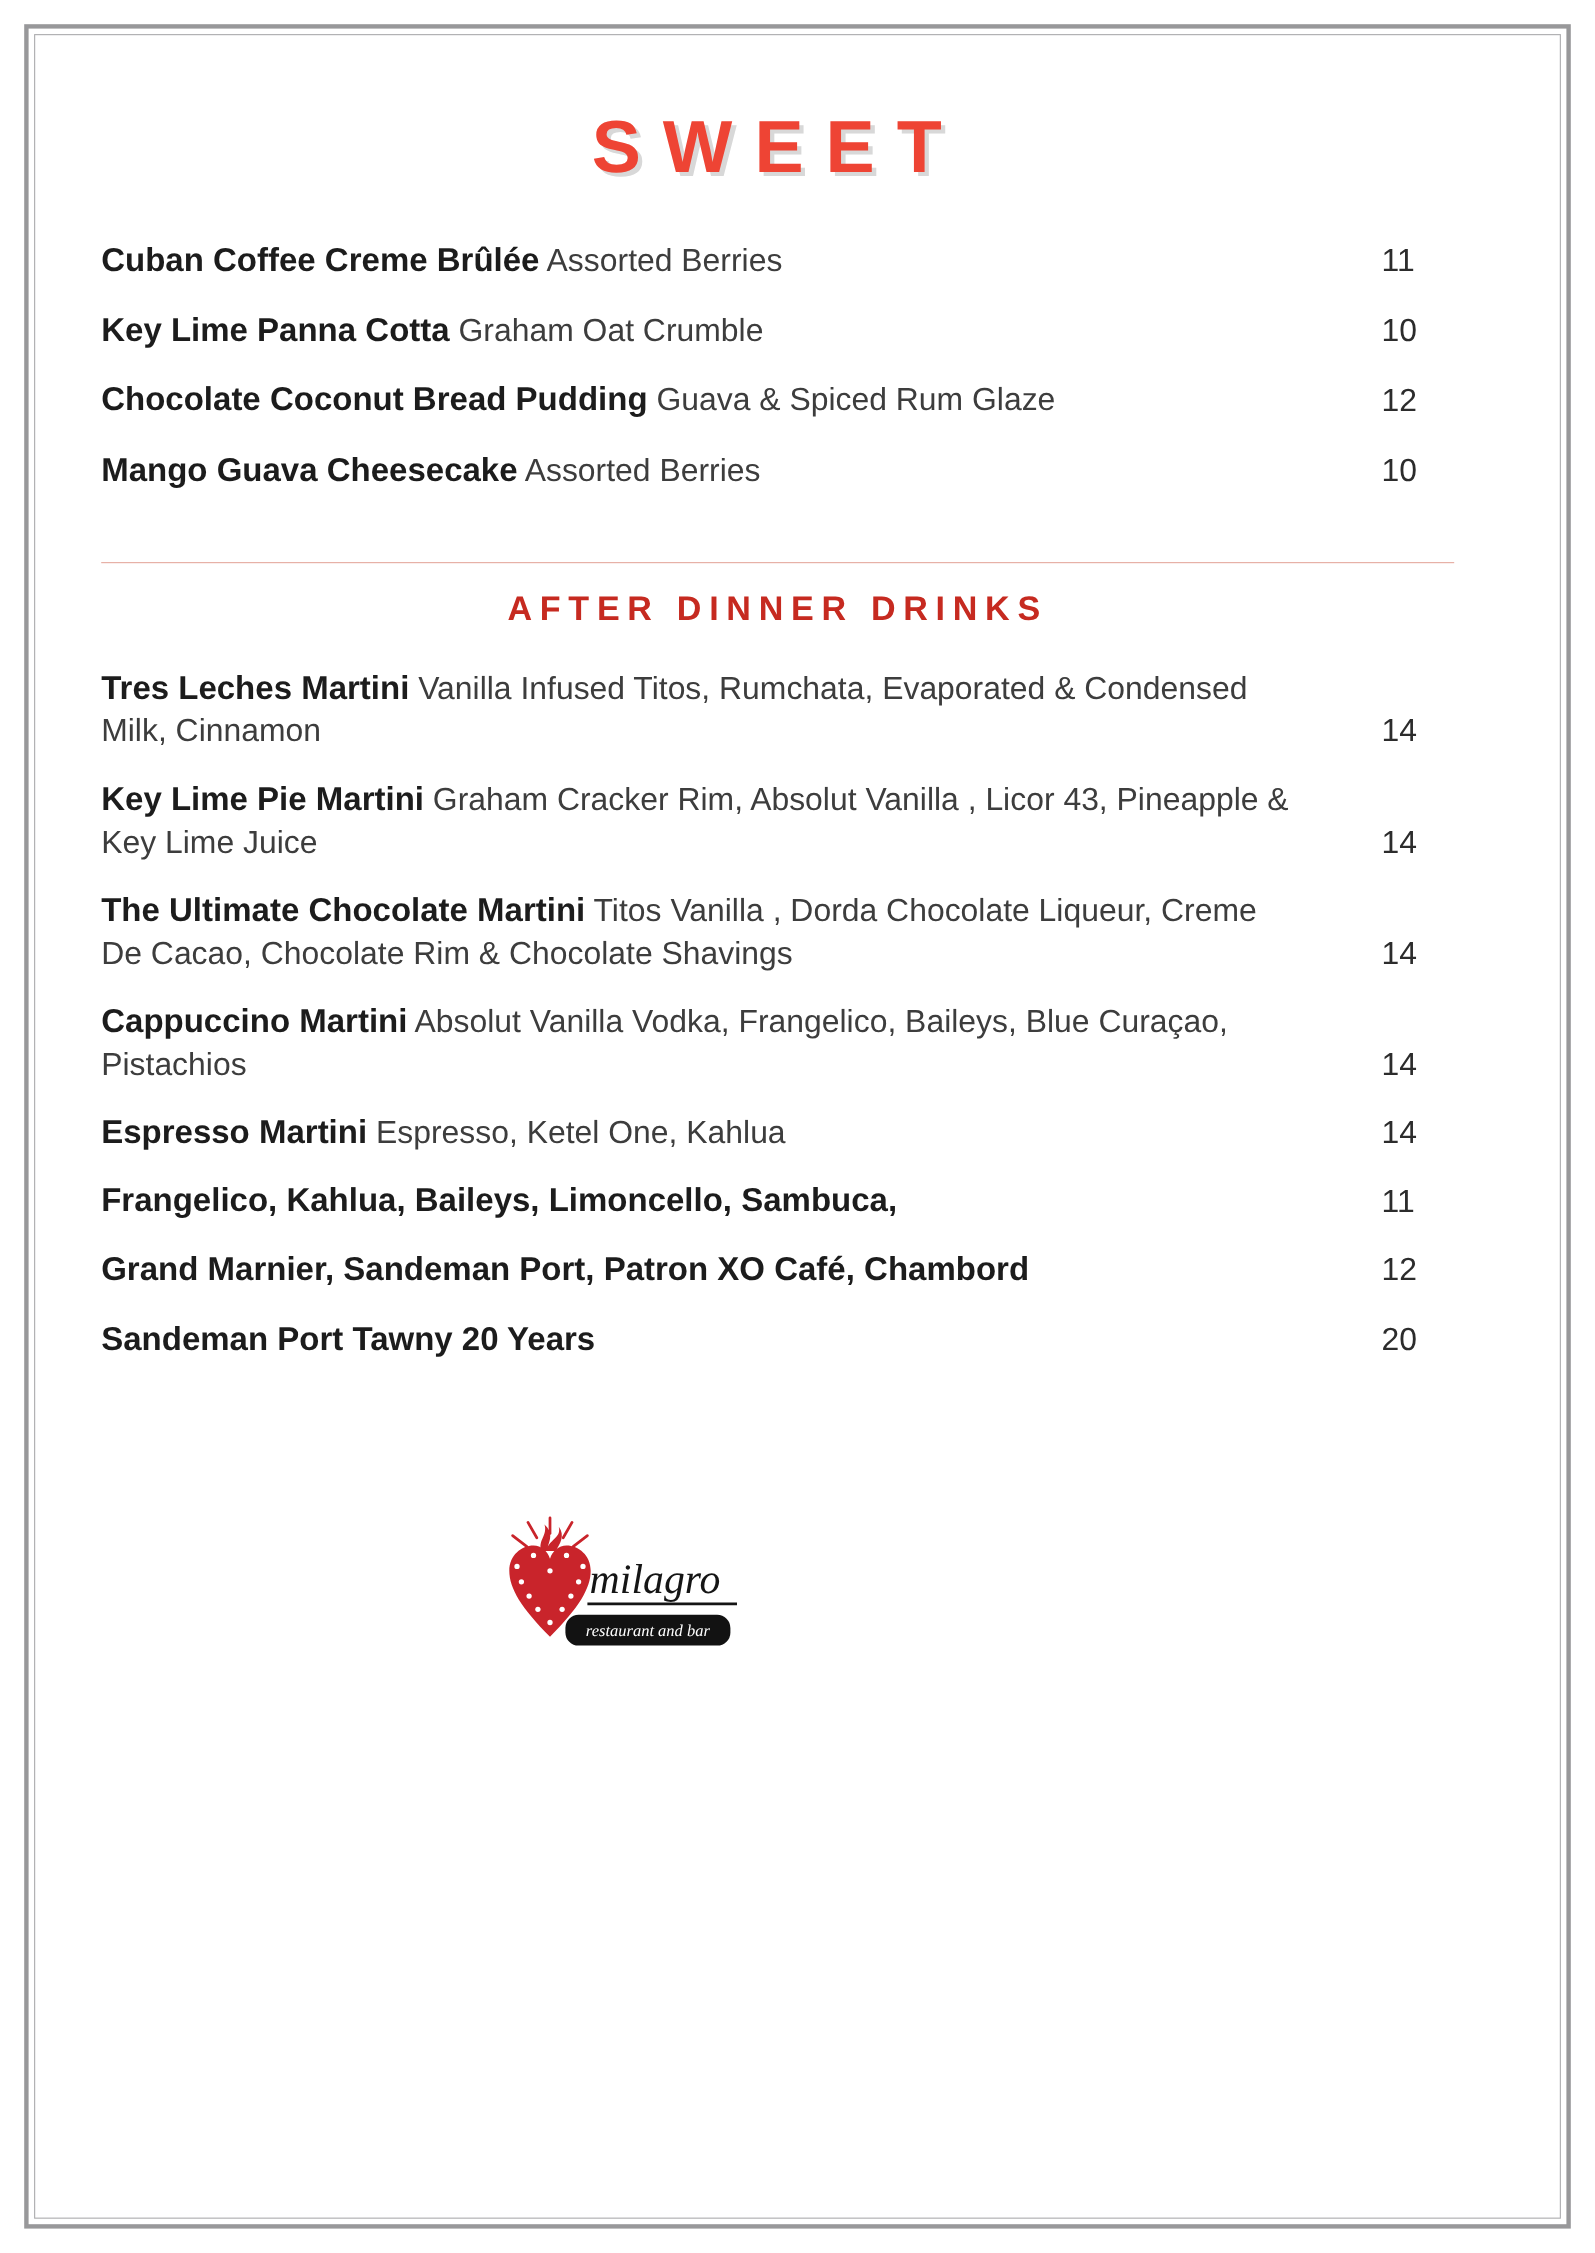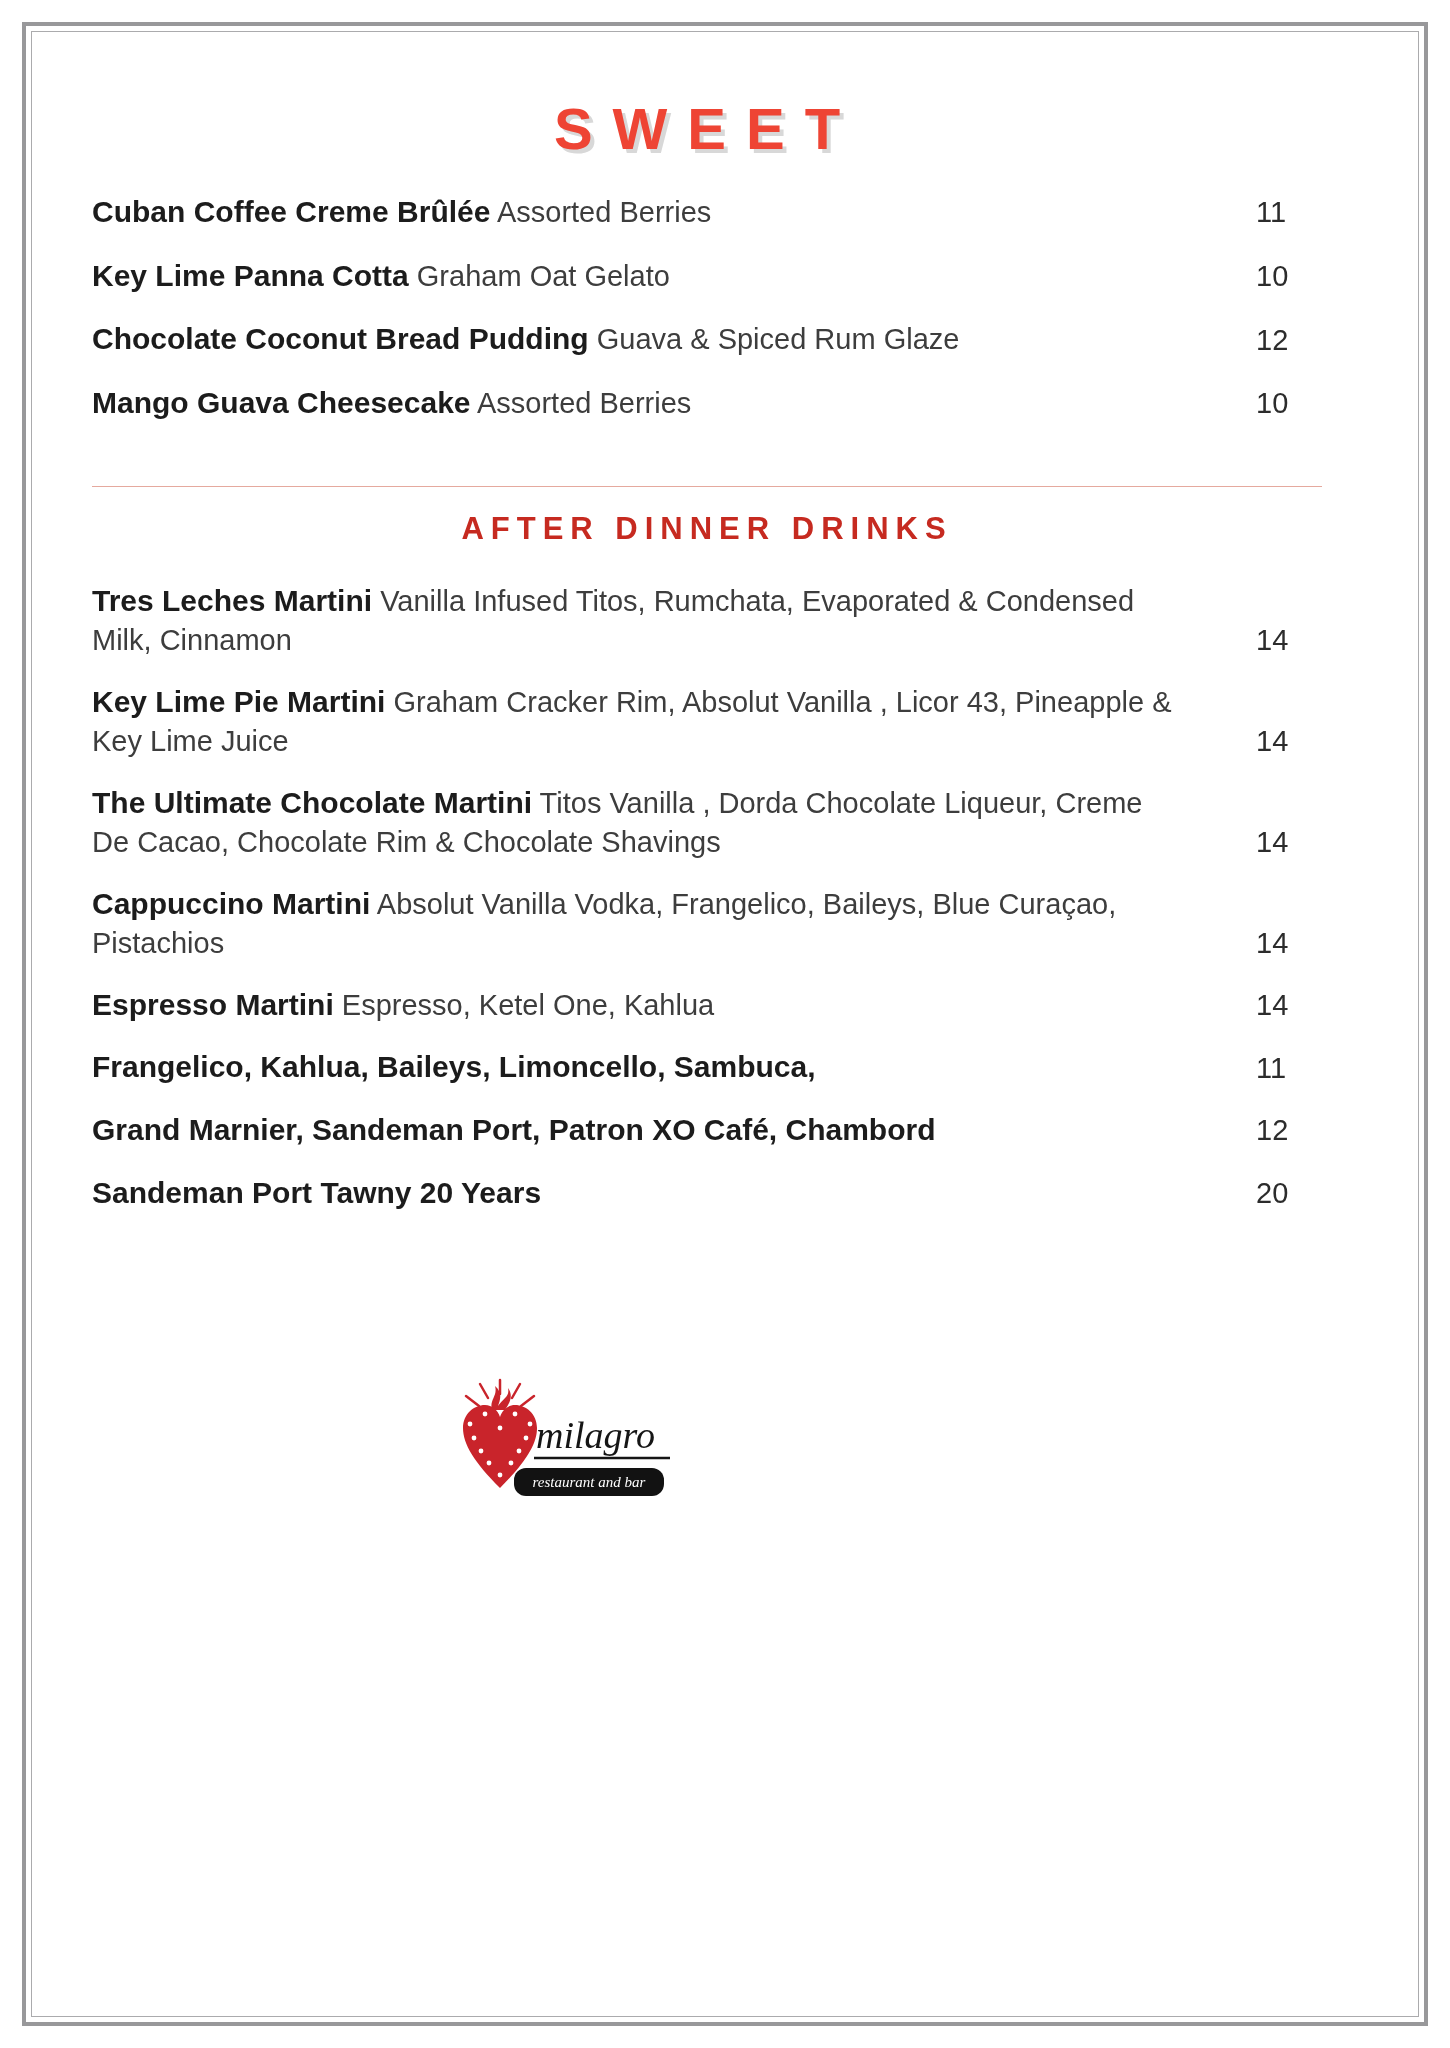--- a/index.html
+++ b/index.html
@@ -13,27 +13,27 @@
   }
 
   
   .frame-outer { position:absolute; inset:22px; border:4px solid #98989a; pointer-events:none; }
   .frame-inner { position:absolute; inset:31px; border:1px solid #ababad; pointer-events:none; }
 
   .content { position:absolute; left:92px; right:128px; top:100px; }
 
   .menu-title {
     text-align:center;
-    font-size:58px;
+    font-size:67px;
     font-weight:700;
     line-height:1.0;
     color:#ee4434;
     letter-spacing:20px;
     text-shadow:4px 4px 0 #d8d8d8;
-    margin-bottom:34px;
+    margin-bottom:50px;
   }
 
   .menu-row { display:flex; align-items:flex-end; margin-bottom:23px;gap:36px; }
   .dessert-list .menu-row { margin-bottom:24px; }
   .row-text { flex:1 1 auto; font-size:29px; line-height:1.32; padding-right:40px; }
   .item-name { font-weight:700; font-size:30px; color:#1c1c1c; }
   .item-desc { font-weight:400; font-size:29px; color:#3d3d3d; }
   .item-price {
     flex:0 0 auto;
     width:66px;
@@ -64,21 +64,21 @@
 
 <div class="content">
   <h1 class="menu-title">SWEET</h1>
 
   <div class="dessert-list" id="dessert-list">
       <div class="menu-row">
         <div class="row-text"><span class="item-name">Cuban Coffee Creme Brûlée</span> <span class="item-desc">Assorted Berries</span></div>
         <div class="item-price">11</div>
       </div>
       <div class="menu-row">
-        <div class="row-text"><span class="item-name">Key Lime Panna Cotta</span> <span class="item-desc">Graham Oat Gelato</span></div>
+        <div class="row-text"><span class="item-name">Key Lime Panna Cotta</span> <span class="item-desc">Graham Oat Crumble</span></div>
         <div class="item-price">10</div>
       </div>
       <div class="menu-row">
         <div class="row-text"><span class="item-name">Chocolate Coconut Bread Pudding</span> <span class="item-desc">Guava &amp; Spiced Rum Glaze</span></div>
         <div class="item-price">12</div>
       </div>
       <div class="menu-row">
         <div class="row-text"><span class="item-name">Mango Guava Cheesecake</span> <span class="item-desc">Assorted Berries</span></div>
         <div class="item-price">10</div>
       </div>

